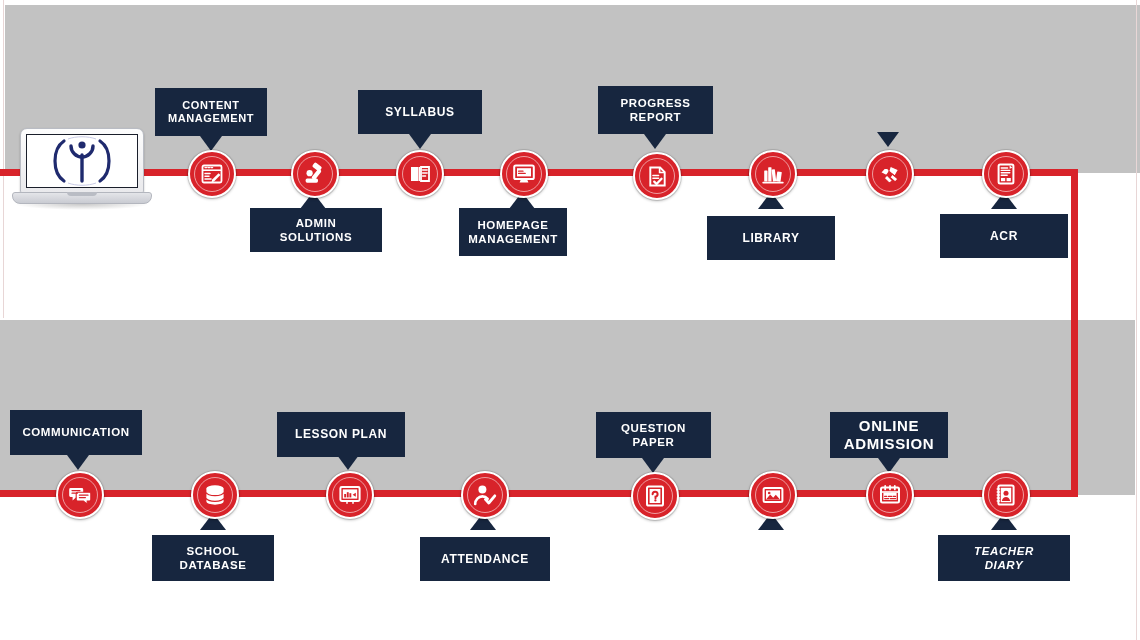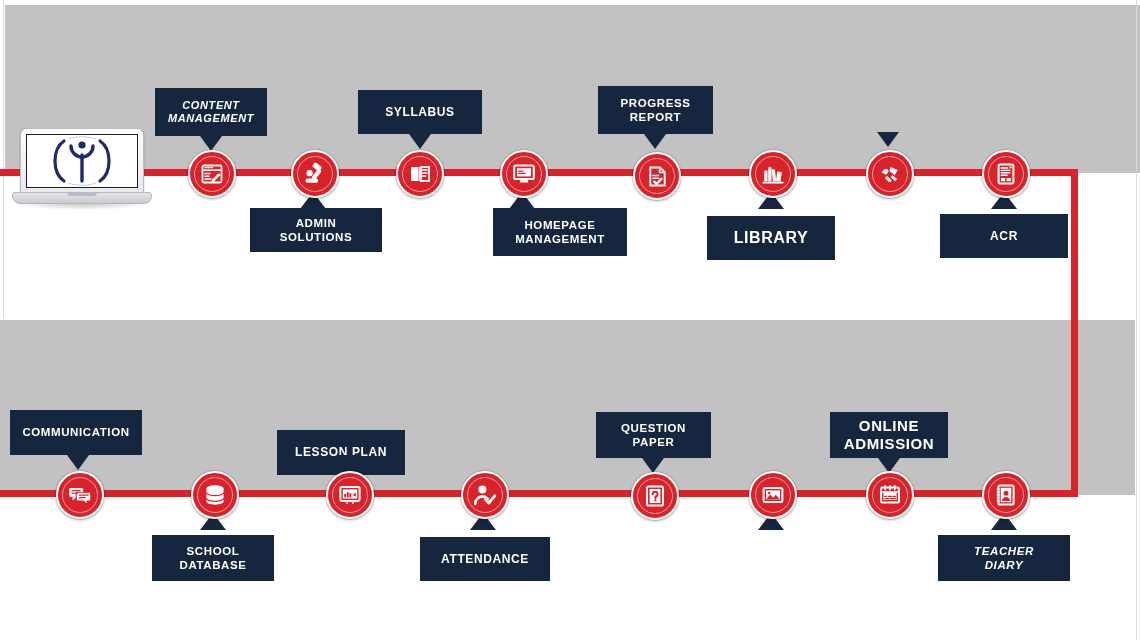--- a/index.html
+++ b/index.html
@@ -138,21 +138,21 @@
             <path d="M22 48 C30 51, 42 51, 50 48" stroke-width="1" stroke="#c9cbe6"></path>
           </g>
         </svg>
       </div>
     </div>
     <div class="base"></div>
     <div class="notch"></div>
     <div class="shadow"></div>
   </div>
 
-  <div class="label-box" style="left:155px;top:88px;width:112px;height:48px;font-size:11px;font-style:italic;">
+  <div class="label-box" style="left:155px;top:88px;width:112px;height:48px;font-size:11px;">
     <span class="txt">CONTENT
 MANAGEMENT</span>
   </div>
   <div class="pointer down" style="left:200px;top:136px;"></div>
   <div class="node" style="left:188px;top:150px;">
     <span class="ring"></span>
     <svg width="24" height="24" viewBox="0 0 24 24">
       <rect x="2.5" y="3.5" width="19" height="17" rx="1.5" fill="none" stroke="#fff" stroke-width="1.8"></rect>
       <path d="M2.5 8.2 H21.5" stroke="#fff" stroke-width="1.6"></path>
       <path d="M5 5.6 h1.6 M8 5.6 h1.6 M11 5.6 h1.6" stroke="#fff" stroke-width="1.4" stroke-linecap="round"></path>
@@ -195,21 +195,21 @@
   <div class="node" style="left:500px;top:150px;">
     <span class="ring"></span>
     <svg width="24" height="24" viewBox="0 0 24 24">
       <rect x="2.2" y="3.6" width="19.6" height="13.4" rx="1.6" fill="none" stroke="#fff" stroke-width="2"></rect>
       <rect x="5" y="6.2" width="14" height="8.2" fill="#fff"></rect>
       <path d="M9 17 h6 l1.4 3.4 H7.6 Z" fill="#fff"></path>
       <path d="M6.6 9.2 h4.4 M6.6 11.4 h6.6" stroke="#d8232a" stroke-width="1.3" stroke-linecap="round"></path>
     </svg>
   </div>
   <div class="pointer up" style="left:509px;top:192px;"></div>
-  <div class="label-box" style="left:459px;top:208px;width:134px;height:48px;font-size:11.5px;margin-left:34px;">
+  <div class="label-box" style="left:459px;top:208px;width:108px;height:48px;font-size:11.5px;">
     <span class="txt">HOMEPAGE
 MANAGEMENT</span>
   </div>
 
   <div class="label-box" style="left:598px;top:86px;width:115px;height:48px;font-size:11.5px;">
     <span class="txt">PROGRESS
 REPORT</span>
   </div>
   <div class="pointer down" style="left:644px;top:134px;"></div>
   <div class="node" style="left:633px;top:152px;">
@@ -228,21 +228,21 @@
       <g fill="#fff">
         <rect x="3.2" y="8.5" width="3.3" height="11" rx="0.6"></rect>
         <rect x="7.2" y="5.2" width="3.3" height="14.3" rx="0.6"></rect>
         <rect x="11.2" y="7.4" width="3.3" height="12.1" rx="0.6" transform="rotate(-7 12.8 13)"></rect>
         <rect x="15.6" y="9.6" width="4.6" height="9.9" rx="0.6" transform="rotate(8 17.9 14.5)"></rect>
       </g>
       <path d="M2.2 20.6 h19.6" stroke="#fff" stroke-width="1.8" stroke-linecap="round"></path>
     </svg>
   </div>
   <div class="pointer up" style="left:758px;top:192px;"></div>
-  <div class="label-box" style="left:707px;top:216px;width:128px;height:44px;font-size:16px;">
+  <div class="label-box" style="left:707px;top:216px;width:128px;height:44px;font-size:12px;">
     <span class="txt">LIBRARY</span>
   </div>
 
   <div class="pointer down" style="left:877px;top:132px;"></div>
   <div class="node" style="left:866px;top:150px;">
     <span class="ring"></span>
     <svg width="24" height="24" viewBox="0 0 24 24">
       <g fill="#fff" stroke="#d8232a" stroke-width="1.1" stroke-linejoin="round">
         <path d="M2.6 10.6 L7.4 5.4 L12 8.4 L8.4 13.6 Z"></path>
         <path d="M12.4 4.2 L20.4 7.8 L16.8 14.2 L10.8 9.2 Z"></path>
@@ -293,21 +293,21 @@
       <path d="M3.4 9.6 c0 1.7 3.85 3.1 8.6 3.1 s8.6 -1.4 8.6 -3.1" fill="none" stroke="#d8232a" stroke-width="1.2"></path>
       <path d="M3.4 15.2 c0 1.7 3.85 3.1 8.6 3.1 s8.6 -1.4 8.6 -3.1" fill="none" stroke="#d8232a" stroke-width="1.2"></path>
     </svg>
   </div>
   <div class="pointer up" style="left:200px;top:513px;"></div>
   <div class="label-box" style="left:152px;top:535px;width:122px;height:46px;font-size:11.5px;">
     <span class="txt">SCHOOL
 DATABASE</span>
   </div>
 
-  <div class="label-box" style="left:277px;top:430px;width:128px;height:45px;font-size:12px;align-items:center;">
+  <div class="label-box" style="left:277px;top:412px;width:128px;height:45px;font-size:12px;align-items:center;">
     <span class="txt">LESSON PLAN</span>
   </div>
   <div class="pointer down" style="left:337px;top:455px;"></div>
   <div class="node" style="left:326px;top:471px;">
     <span class="ring"></span>
     <svg width="24" height="24" viewBox="0 0 24 24">
       <rect x="2.4" y="4" width="19.2" height="14" rx="1.4" fill="none" stroke="#fff" stroke-width="2"></rect>
       <rect x="4.8" y="6.4" width="14.4" height="9.2" fill="#fff"></rect>
       <g fill="#d8232a">
         <rect x="6.2" y="11" width="1.9" height="3.4"></rect>

